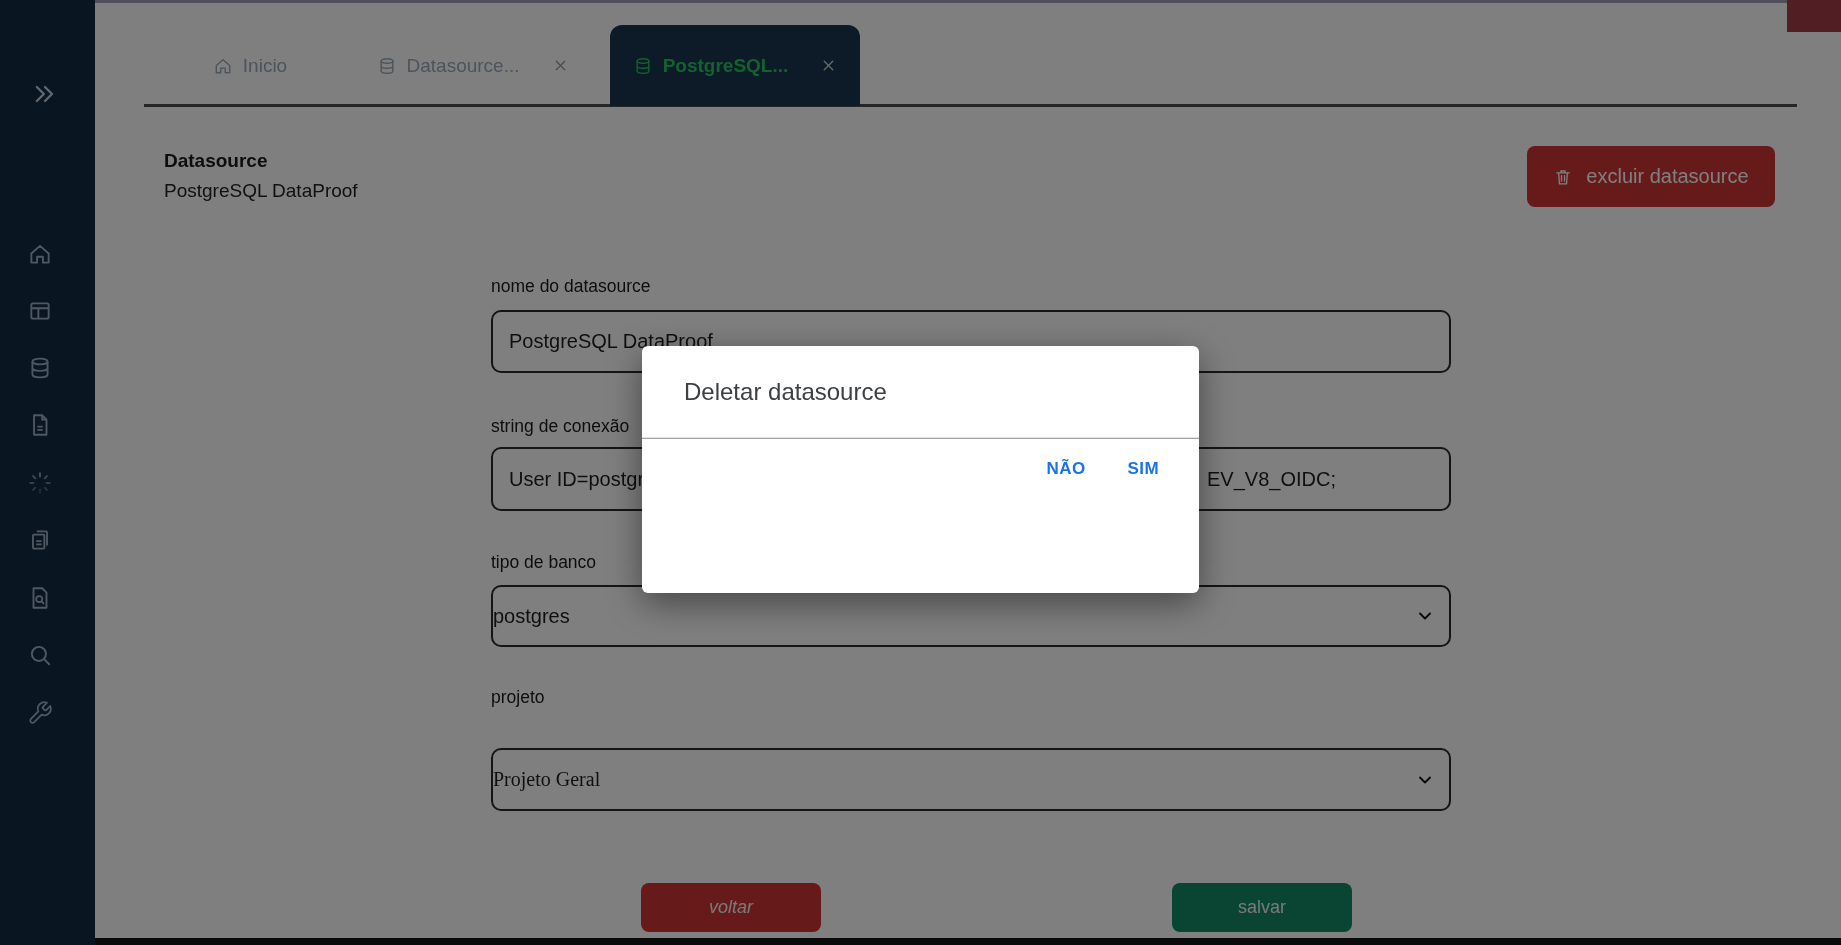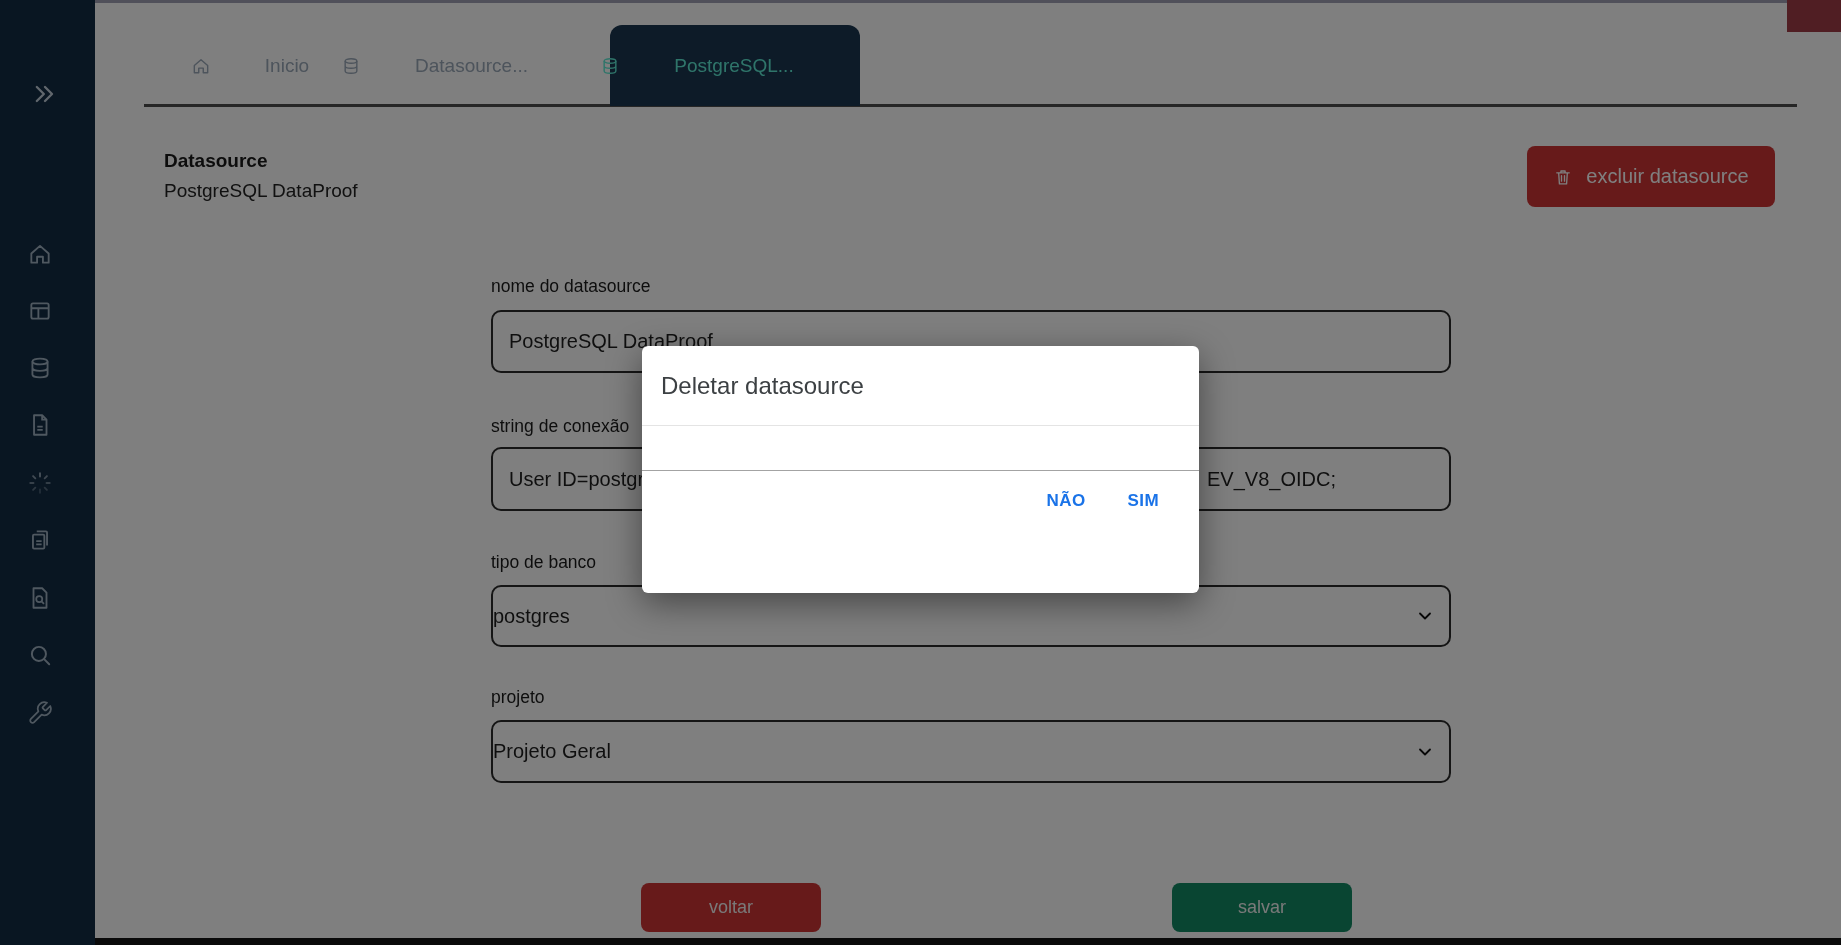--- a/index.html
+++ b/index.html
@@ -1,37 +1,37 @@
 <!DOCTYPE html>
 <html><head>
 <meta charset="utf-8">
 <style>
   html,body{margin:0;padding:0;background:#808080;}
   #app{position:relative;width:1841px;height:945px;background:#ffffff;overflow:hidden;
        font-family:"Liberation Sans","DejaVu Sans",sans-serif;}
-  .abs{position:absolute;gap:44px;}
+  .abs{position:absolute;}
 
   
   #sidebar{left:0;top:0;width:95px;height:945px;background:#132c44;z-index:5;}
   .side-icon{position:absolute;left:27px;width:26px;height:26px;color:#9fb1c1;cursor:pointer;}
   .side-icon svg{width:100%;height:100%;display:block;}
   #expand-icon{left:31px;top:80px;width:28px;height:28px;color:#c2cfdb;}
 
   
   #top-strip{left:95px;top:0;width:1746px;height:3px;background:#a0a0b4;}
   #corner-box{left:1787px;top:0;width:54px;height:32px;background:#a03c46;}
 
   
   .tab{top:25px;height:81px;display:flex;align-items:center;justify-content:center;
        color:#9aa8b8;font-size:19px;cursor:pointer;z-index:6;}
   .tab .ticon{width:20px;height:20px;margin-right:10px;flex:0 0 auto;}
   .tab .ticon svg{width:100%;height:100%;display:block;}
   .tab .tclose{width:17px;height:17px;margin-left:32px;color:#8b99a6;cursor:pointer;}
   .tab .tclose svg{width:100%;height:100%;display:block;}
-  #tab-active{background:#1a3650;border-radius:12px 12px 0 0;color:#5eead4;font-weight:normal;}
+  #tab-active{background:#1a3650;border-radius:12px 12px 0 0;color:#22c55e;font-weight:bold;}
   #tab-active .tclose{color:#cfd8e0;}
   #tab-underline{left:144px;top:104px;width:1653px;height:3px;background:#4d4d4d;}
 
   
   #page-title{left:164px;top:150px;font-size:19px;font-weight:bold;color:#1a1a1a;}
   #page-subtitle{left:164px;top:180px;font-size:19px;color:#222222;}
   #delete-ds-btn{left:1527px;top:146px;width:248px;height:61px;background:#cf3535;border:none;
       border-radius:8px;color:#ffffff;font-size:20px;display:flex;align-items:center;justify-content:center;
       gap:13px;cursor:pointer;font-family:inherit;}
   #delete-ds-btn svg{width:20px;height:20px;}
@@ -45,30 +45,30 @@
   .sel-text{font-size:20px;color:#1f1f1f;}
   .sel-chevron{position:absolute;right:14px;top:50%;transform:translateY(-50%);
          width:20px;height:20px;color:#111;}
   .sel-chevron svg{width:100%;height:100%;display:block;}
   #conn-end{position:absolute;left:714px;top:50%;transform:translateY(-50%);
          font-size:20px;color:#1f1f1f;white-space:nowrap;}
 
   
   .action-btn{top:883px;width:180px;height:49px;border:none;border-radius:8px;color:#f2f2f2;
       font-size:18px;cursor:pointer;font-family:inherit;}
-  #voltar-btn{left:641px;background:#cf3535;}
+  #voltar-btn{left:641px;background:#cf3535;font-style:italic;}
   #salvar-btn{left:1172px;background:#128a64;}
 
   #bottom-bar{left:95px;top:938px;width:1746px;height:7px;background:#141414;}
 
   
   #backdrop{left:0;top:0;width:1841px;height:945px;background:rgba(0,0,0,0.5);z-index:50;}
   #modal{left:642px;top:346px;width:557px;height:247px;background:#ffffff;border-radius:6px;
       z-index:100;box-shadow:0 10px 35px rgba(0,0,0,0.45);display:flex;flex-direction:column;}
-  #modal-header{height:80px;display:flex;align-items:center;padding:0 19px;box-sizing:border-box;
+  #modal-header{height:92px;display:flex;align-items:center;padding:0 42px;box-sizing:border-box;
       border-bottom:1px solid #e4e4e4;}
   #modal-title{font-size:24px;color:#3c4043;}
   #modal-body{flex:1;padding:18px 31px 0 31px;box-sizing:border-box;}
   #modal-message{width:480px;font-size:19px;line-height:31px;color:#5f6368;}
   #modal-footer{height:60px;border-top:1px solid #a3a3a3;display:flex;align-items:center;
       justify-content:flex-end;gap:14px;padding-right:26px;box-sizing:border-box;}
   .dlg-btn{background:none;border:none;color:#1a73e8;font-size:17px;font-weight:bold;
       letter-spacing:0.4px;padding:8px 14px;cursor:pointer;border-radius:4px;font-family:inherit;}
 </style>
 </head>
@@ -253,21 +253,21 @@
   <div class="f-box abs" style="top:585px;height:62px;">
     <span class="sel-text">postgres</span>
     <span class="sel-chevron">
         <svg viewBox="0 0 24 24">
           <use href="#i-chevdown"></use>
         </svg>
       </span>
   </div>
 
   <div class="f-label abs" style="top:687px">projeto</div>
-  <div class="f-box abs" style="top:720px;height:63px;">
+  <div class="f-box abs" style="top:748px;height:63px;font-family:Liberation Serif, serif;">
     <span class="sel-text">Projeto Geral</span>
     <span class="sel-chevron">
         <svg viewBox="0 0 24 24">
           <use href="#i-chevdown"></use>
         </svg>
       </span>
   </div>
 
   <button id="voltar-btn" class="action-btn abs">voltar</button>
   <button id="salvar-btn" class="action-btn abs">salvar</button>

